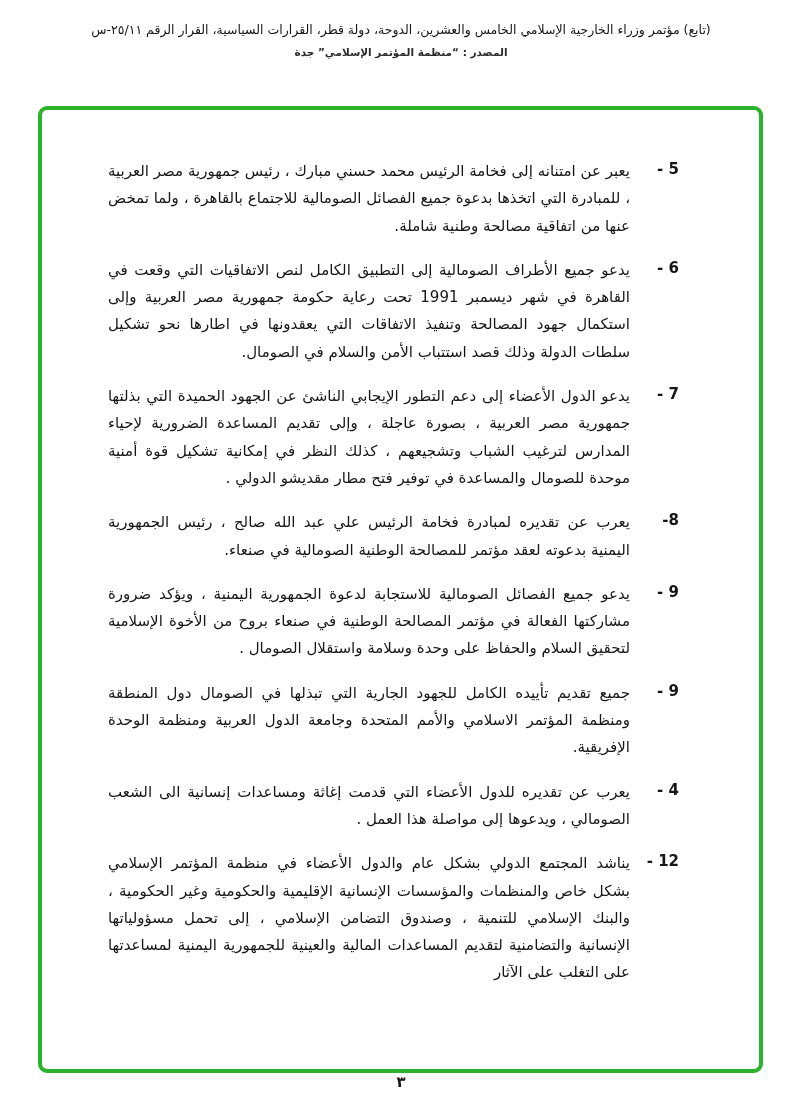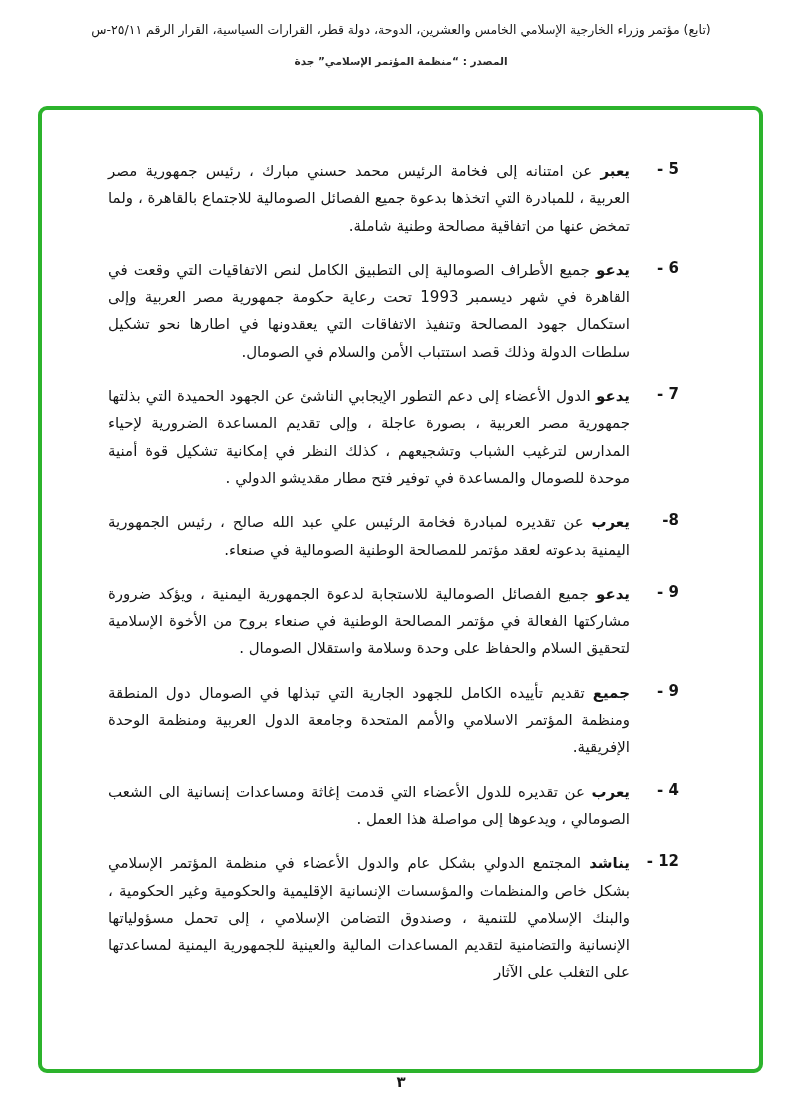--- a/index.html
+++ b/index.html
@@ -22,21 +22,21 @@
     left: 0;
     right: 0;
     text-align: center;
   }
   .header-line1 {
     font-size: 12.5px;
     font-weight: normal;
     letter-spacing: 0;
   }
   .header-line2 {
-    margin-top: 18px;
+    margin-top: 9px;
     font-size: 10.5px;
     font-weight: bold;
     color: #2a2a2a;
   }
   .frame {
     position: absolute;
     top: 106px;
     left: 38px;
     width: 725px;
     height: 967px;
@@ -58,21 +58,21 @@
     white-space: nowrap;
     padding-top: 2px;
   }
   .item-body {
     flex: 1;
     font-size: 15px;
     line-height: 1.82;
     text-align: justify;
     text-justify: inter-word;
   }
-  .lead { font-weight: bold; }
+  .lead { font-weight: normal; }
   .page-num {
     position: absolute;
     bottom: 18px;
     left: 0;
     right: 0;
     text-align: center;
     font-size: 15px;
     font-weight: bold;
   }
 </style>
@@ -86,21 +86,21 @@
 
 <main class="frame">
 
   <div class="item">
     <div class="item-num"><span>5</span> <span>-</span></div>
     <div class="item-body"><span class="lead">يعبر</span> <span>عن امتنانه إلى فخامة الرئيس محمد حسني مبارك ، رئيس جمهورية مصر العربية ، للمبادرة التي اتخذها بدعوة جميع الفصائل الصومالية للاجتماع بالقاهرة ، ولما تمخض عنها من اتفاقية مصالحة وطنية شاملة.</span></div>
   </div>
 
   <div class="item">
     <div class="item-num"><span>6</span> <span>-</span></div>
-    <div class="item-body"><span class="lead">يدعو</span> <span>جميع الأطراف الصومالية إلى التطبيق الكامل لنص الاتفاقيات التي وقعت في القاهرة في شهر ديسمبر 1993 تحت رعاية حكومة جمهورية مصر العربية وإلى استكمال جهود المصالحة وتنفيذ الاتفاقات التي يعقدونها في اطارها نحو تشكيل سلطات الدولة وذلك قصد استتباب الأمن والسلام في الصومال.</span></div>
+    <div class="item-body"><span class="lead">يدعو</span> <span>جميع الأطراف الصومالية إلى التطبيق الكامل لنص الاتفاقيات التي وقعت في القاهرة في شهر ديسمبر 1991 تحت رعاية حكومة جمهورية مصر العربية وإلى استكمال جهود المصالحة وتنفيذ الاتفاقات التي يعقدونها في اطارها نحو تشكيل سلطات الدولة وذلك قصد استتباب الأمن والسلام في الصومال.</span></div>
   </div>
 
   <div class="item">
     <div class="item-num"><span>7</span> <span>-</span></div>
     <div class="item-body"><span class="lead">يدعو</span> <span>الدول الأعضاء إلى دعم التطور الإيجابي الناشئ عن الجهود الحميدة التي بذلتها جمهورية مصر العربية ، بصورة عاجلة ، وإلى تقديم المساعدة الضرورية لإحياء المدارس لترغيب الشباب وتشجيعهم ، كذلك النظر في إمكانية تشكيل قوة أمنية موحدة للصومال والمساعدة في توفير فتح مطار مقديشو الدولي .</span></div>
   </div>
 
   <div class="item">
     <div class="item-num"><span>8</span><span>-</span></div>
     <div class="item-body"><span class="lead">يعرب</span> <span>عن تقديره لمبادرة فخامة الرئيس علي عبد الله صالح ، رئيس الجمهورية اليمنية بدعوته لعقد مؤتمر للمصالحة الوطنية الصومالية في صنعاء.</span></div>

